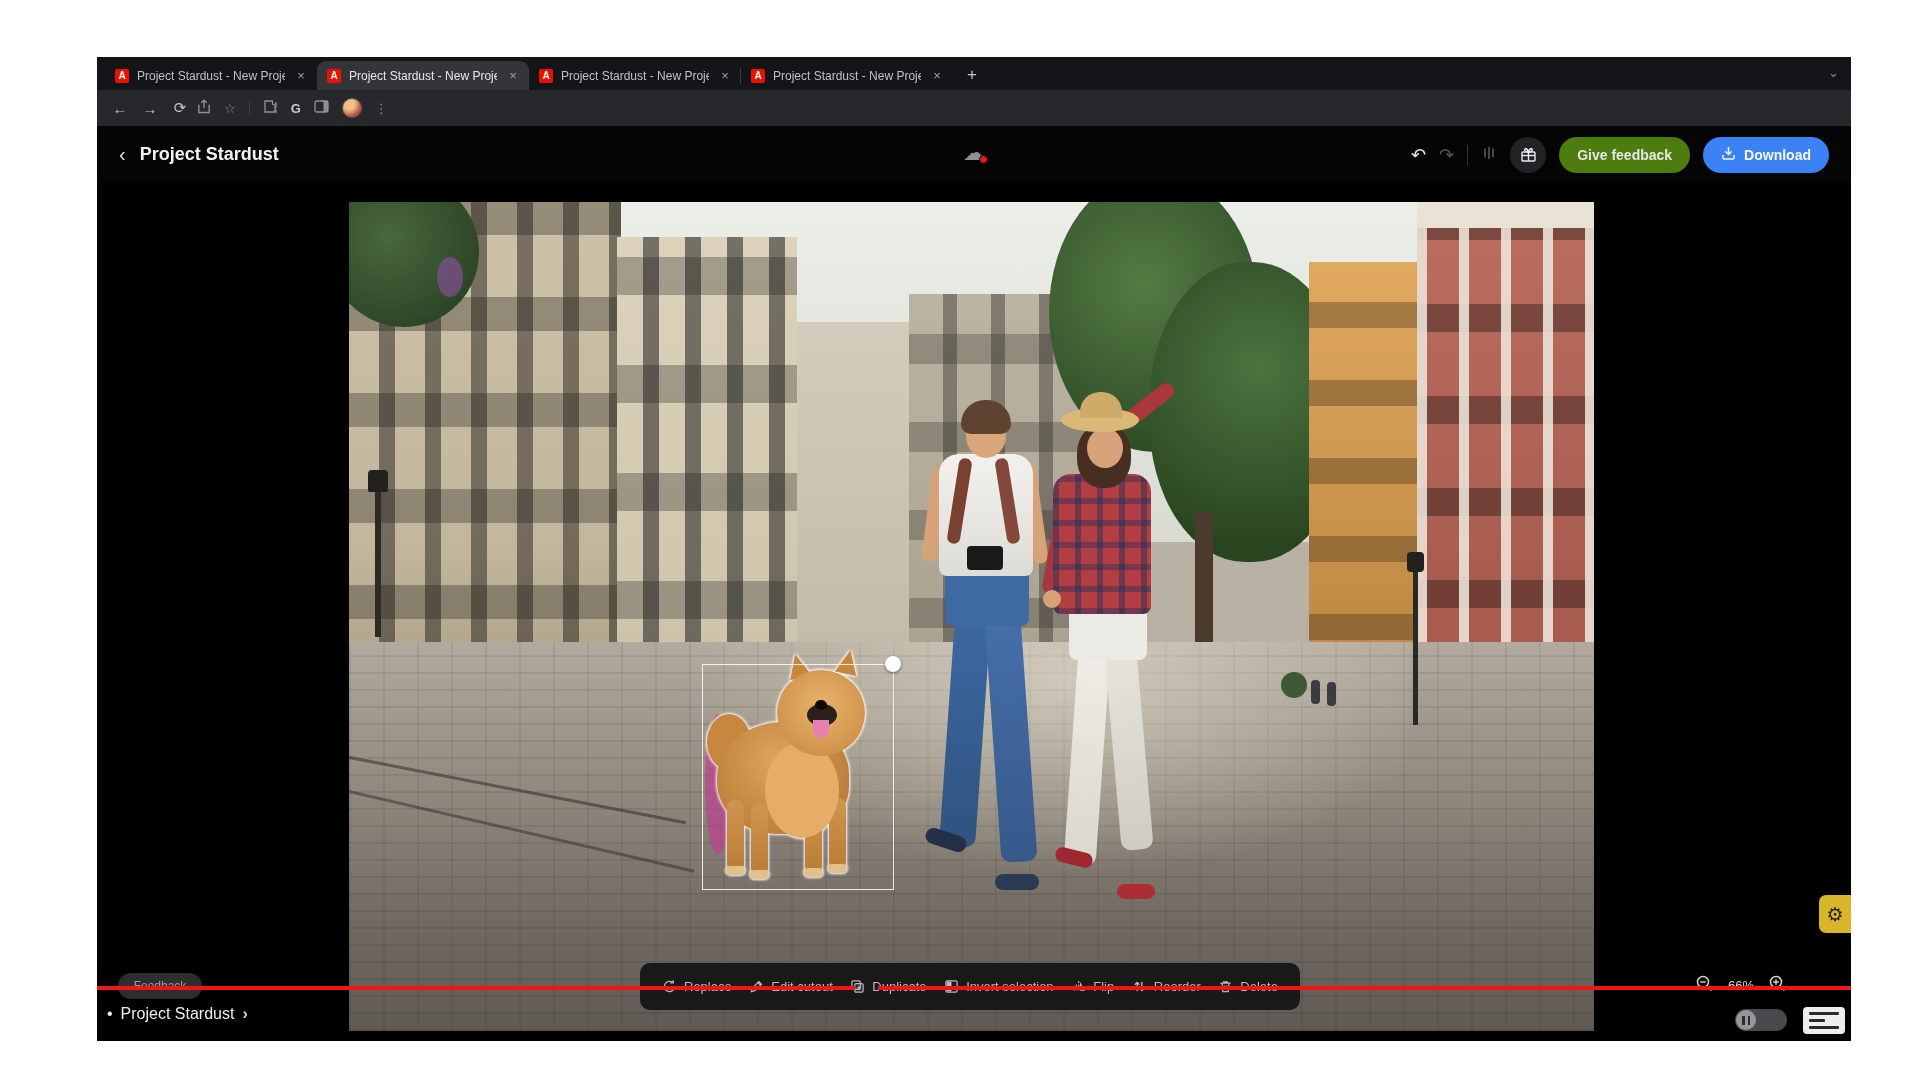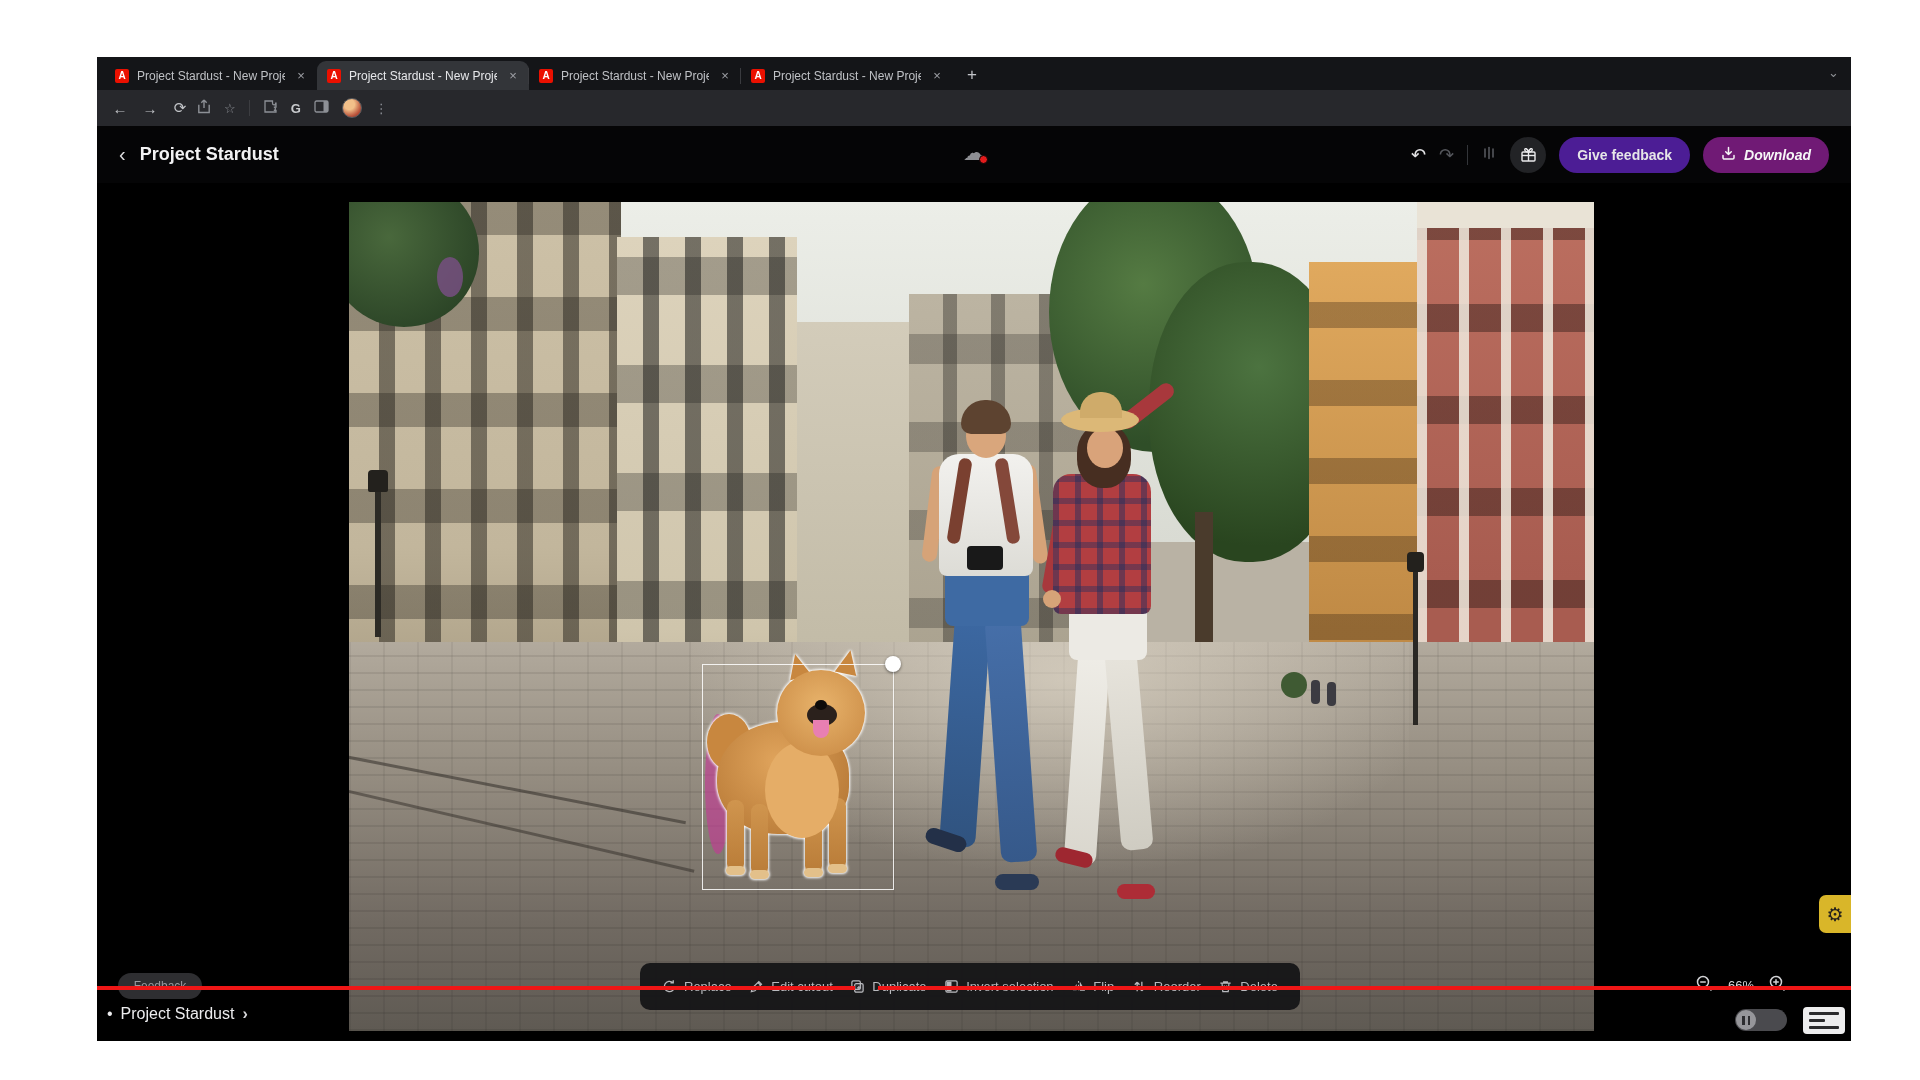--- a/index.html
+++ b/index.html
@@ -39,22 +39,22 @@
   .app-title { color:#f2f2f3; font-size:18px; font-weight:bold; }
   .cloud-wrap { position:absolute; left:50%; transform:translateX(-50%); top:14px; }
   .cloud-glyph { color:#8e8f93; font-size:22px; }
   .cloud-dot { position:absolute; right:-3px; bottom:2px; width:9px; height:9px; border-radius:50%; background:#e31b1b; border:1.5px solid #050506; }
   .header-right { margin-left:auto; display:flex; align-items:center; gap:13px; }
   .hicon { font-size:18px; color:#e3e3e5; }
   .hicon.dim { color:#55575c; }
   .hdivider { width:1px; height:20px; background:#333539; }
   .gift-circle { width:36px; height:36px; border-radius:50%; background:#222326; display:flex; align-items:center; justify-content:center; }
   .pill-btn { height:36px; border-radius:18px; display:flex; align-items:center; gap:8px; padding:0 18px; font-size:14px; font-weight:bold; }
-  .pill-feedback { background:#4c1d95; color:#e6e6e8; }
-  .pill-download { background:#701a75; color:#f6f6f7;font-style:italic; }
+  .pill-feedback { background:#4d7c0f; color:#e6e6e8; }
+  .pill-download { background:#3b82f6; color:#f6f6f7; }
 
   
   .canvas { position:absolute; left:0; right:0; top:126px; bottom:0; background:#000; }
   .photo { position:absolute; left:252px; top:19px; width:1245px; height:829px; background:#b9b2a4; overflow:hidden; }
   .photo * { position:absolute; }
 
   .sky { left:0; top:0; right:0; height:340px; background:linear-gradient(180deg,#eceee8,#d9dbd3); }
   .bldgL { left:0; top:0; width:272px; height:575px;
     background:
       repeating-linear-gradient(90deg, transparent 0 30px, rgba(35,32,26,.5) 30px 46px),

